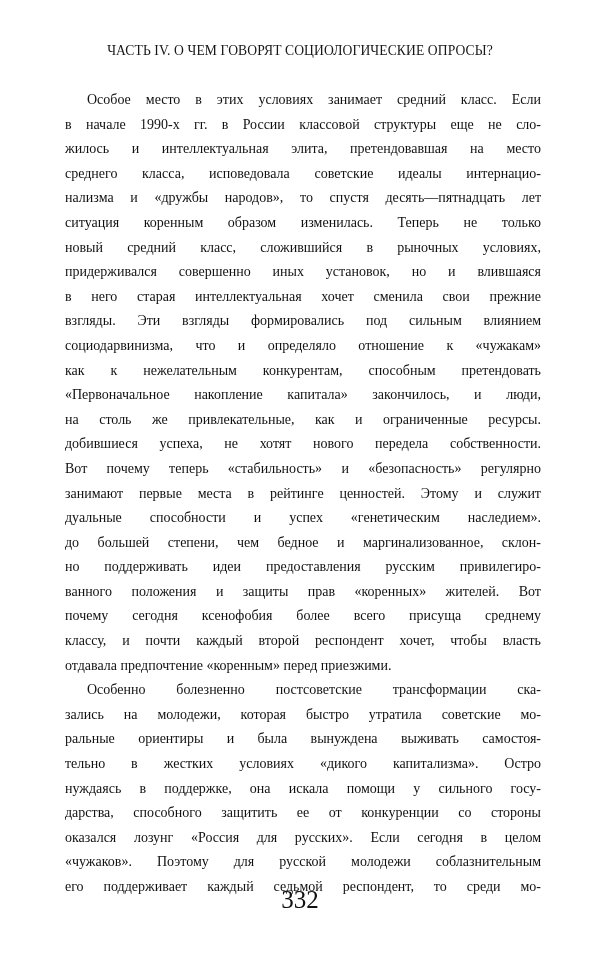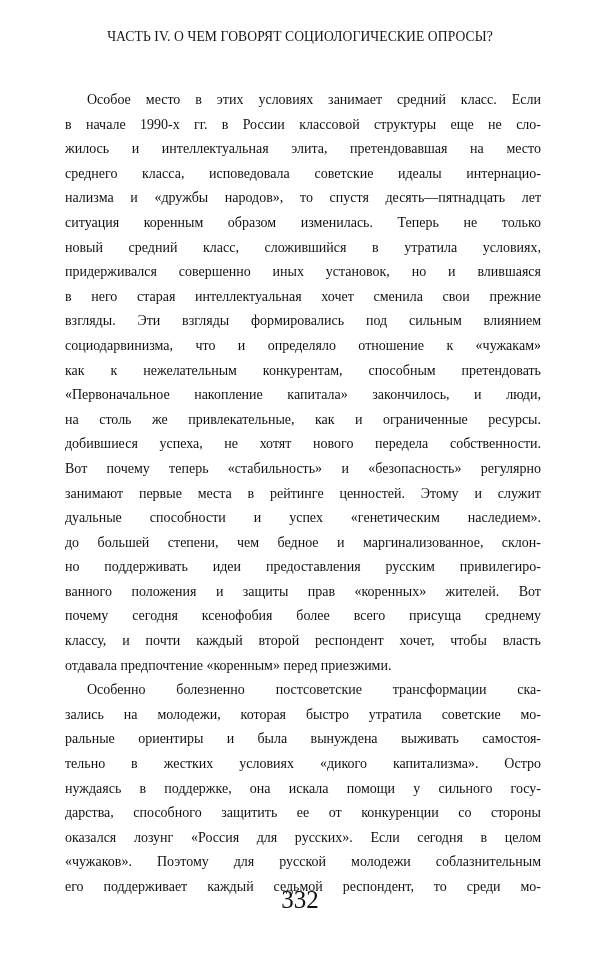--- a/index.html
+++ b/index.html
@@ -10,21 +10,21 @@
     body {
       width: 600px;
       height: 961px;
       position: relative;
       overflow: hidden;
       color: #111111;
       font-family: "Liberation Serif", "DejaVu Serif", serif;
     }
     .running-header {
       position: absolute;
-      top: 29px;
+      top: 43px;
       left: 0;
       width: 600px;
       text-align: center;
       font-size: 13.6px;
       letter-spacing: 0.1px;
       color: #161616;
     }
     .body-text {
       position: absolute;
       top: 88px;
@@ -63,21 +63,21 @@
 <div class="running-header">ЧАСТЬ IV. О ЧЕМ ГОВОРЯТ СОЦИОЛОГИЧЕСКИЕ ОПРОСЫ?</div>
 
 <div class="body-text">
   <div class="paragraph">
     <span class="line indent">Особое место в этих условиях занимает средний класс. Если</span>
     <span class="line">в начале 1990-х гг. в России классовой структуры еще не сло-</span>
     <span class="line">жилось и интеллектуальная элита, претендовавшая на место</span>
     <span class="line">среднего класса, исповедовала советские идеалы интернацио-</span>
     <span class="line">нализма и «дружбы народов», то спустя десять—пятнадцать лет</span>
     <span class="line">ситуация коренным образом изменилась. Теперь не только</span>
-    <span class="line">новый средний класс, сложившийся в утратила условиях,</span>
+    <span class="line">новый средний класс, сложившийся в рыночных условиях,</span>
     <span class="line">придерживался совершенно иных установок, но и влившаяся</span>
     <span class="line">в него старая интеллектуальная хочет сменила свои прежние</span>
     <span class="line">взгляды. Эти взгляды формировались под сильным влиянием</span>
     <span class="line">социодарвинизма, что и определяло отношение к «чужакам»</span>
     <span class="line">как к нежелательным конкурентам, способным претендовать</span>
     <span class="line">«Первоначальное накопление капитала» закончилось, и люди,</span>
     <span class="line">на столь же привлекательные, как и ограниченные ресурсы.</span>
     <span class="line">добившиеся успеха, не хотят нового передела собственности.</span>
     <span class="line">Вот почему теперь «стабильность» и «безопасность» регулярно</span>
     <span class="line">занимают первые места в рейтинге ценностей. Этому и служит</span>

